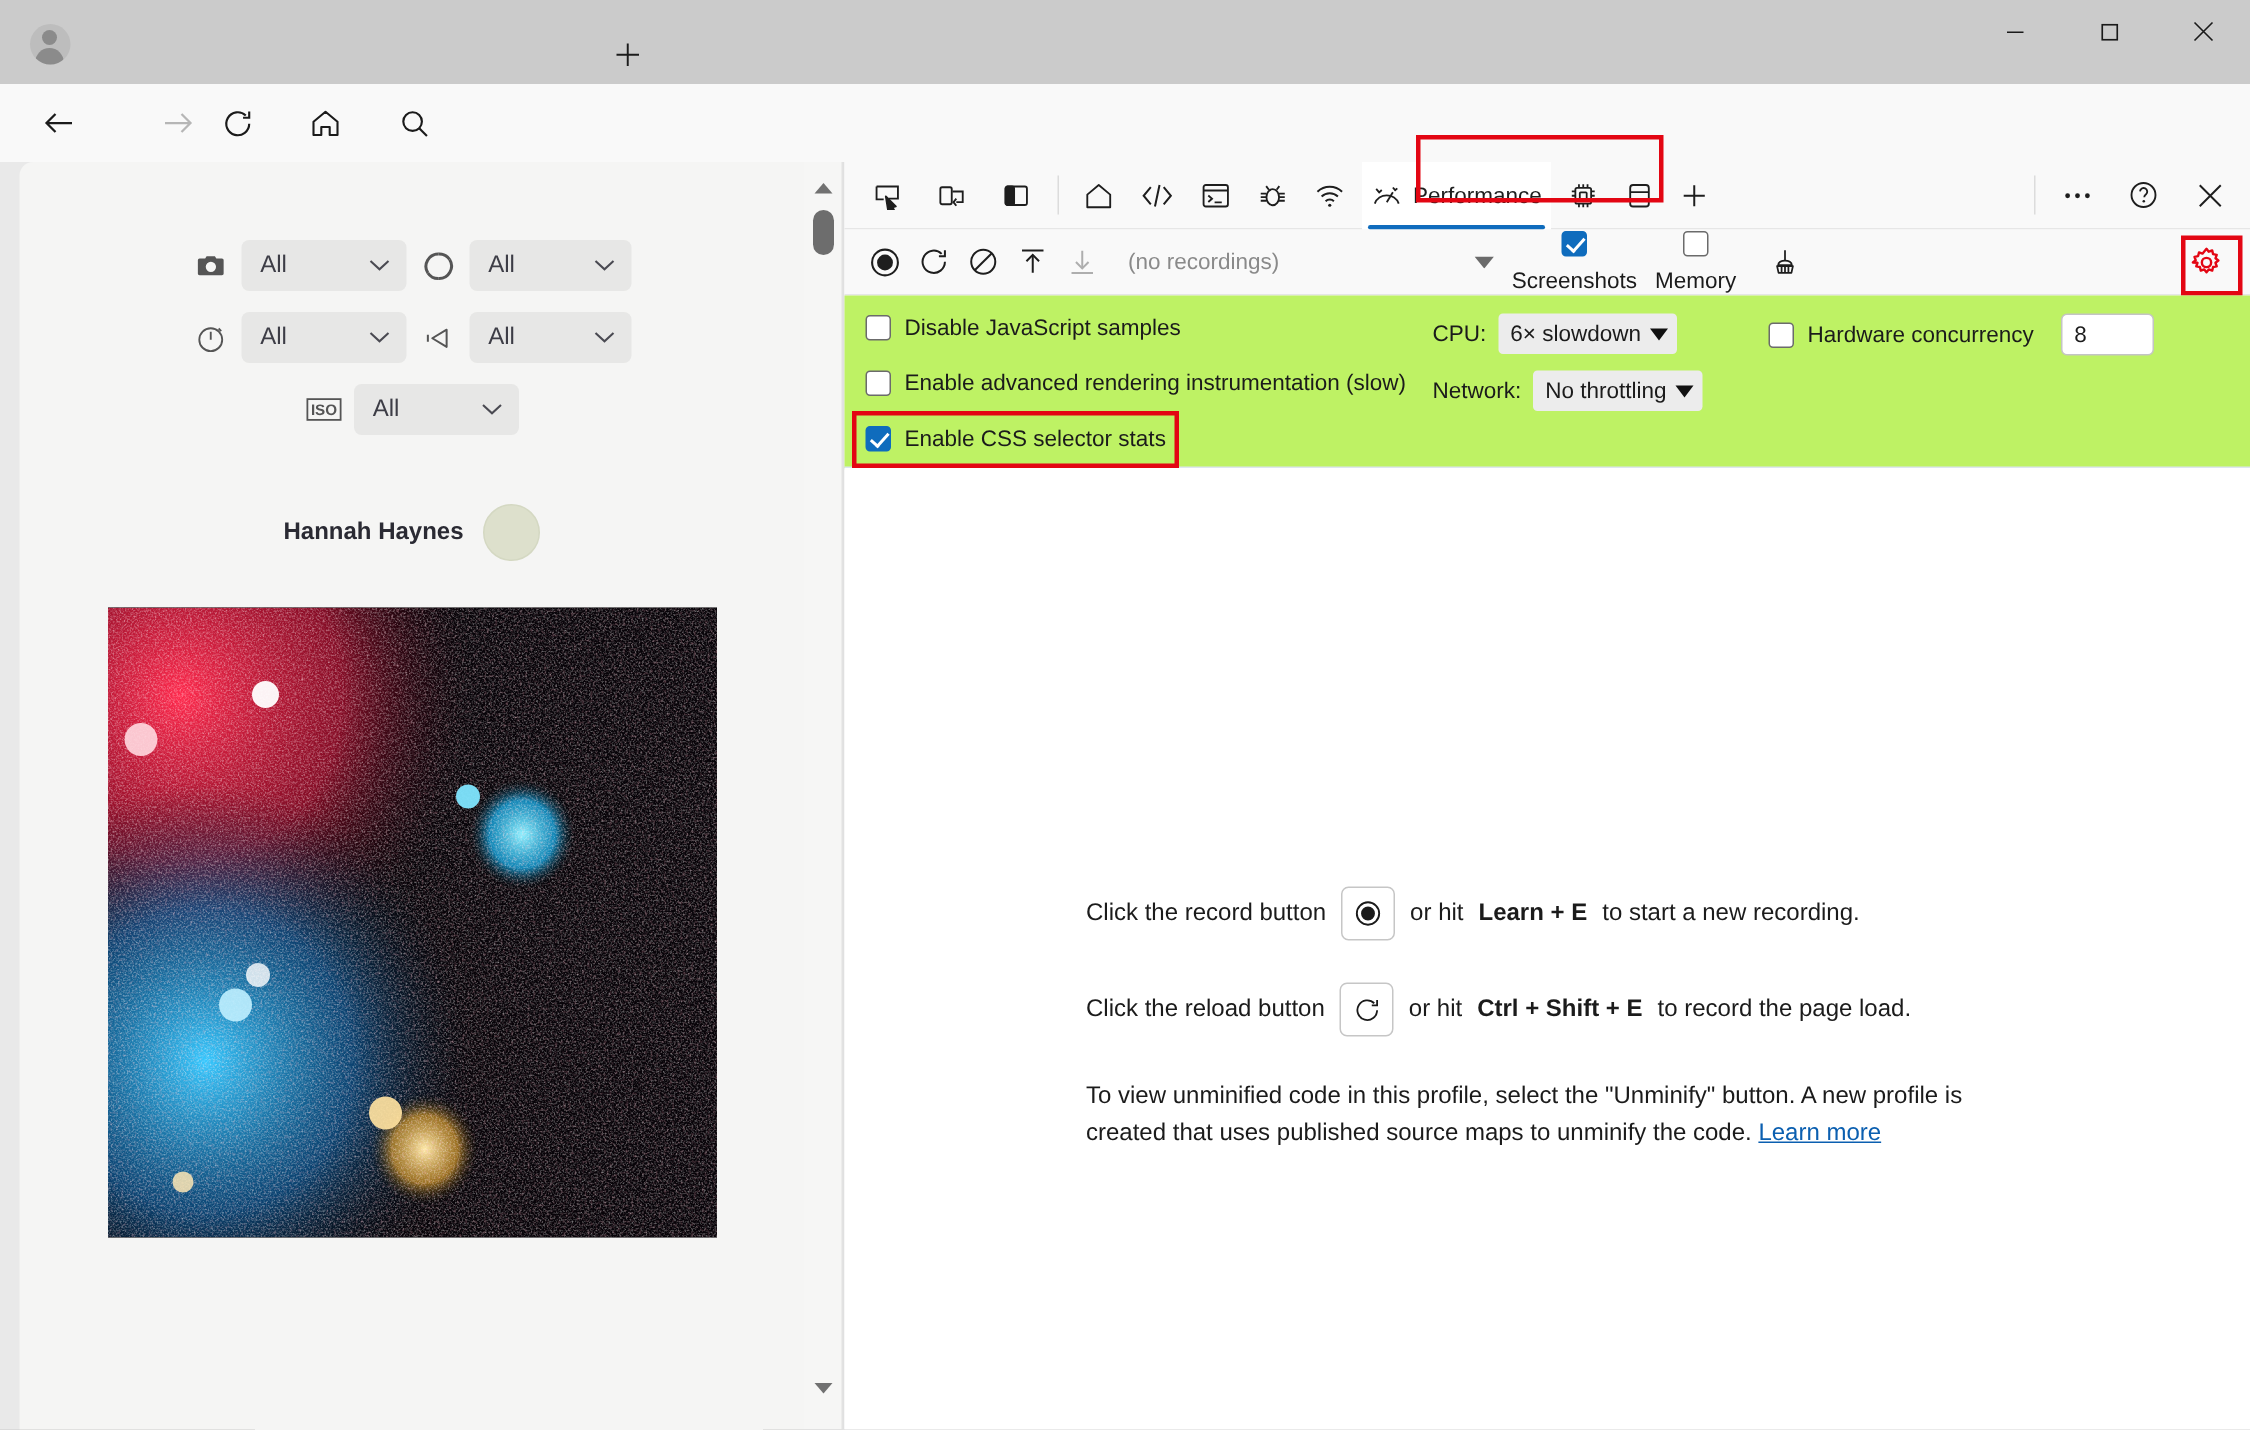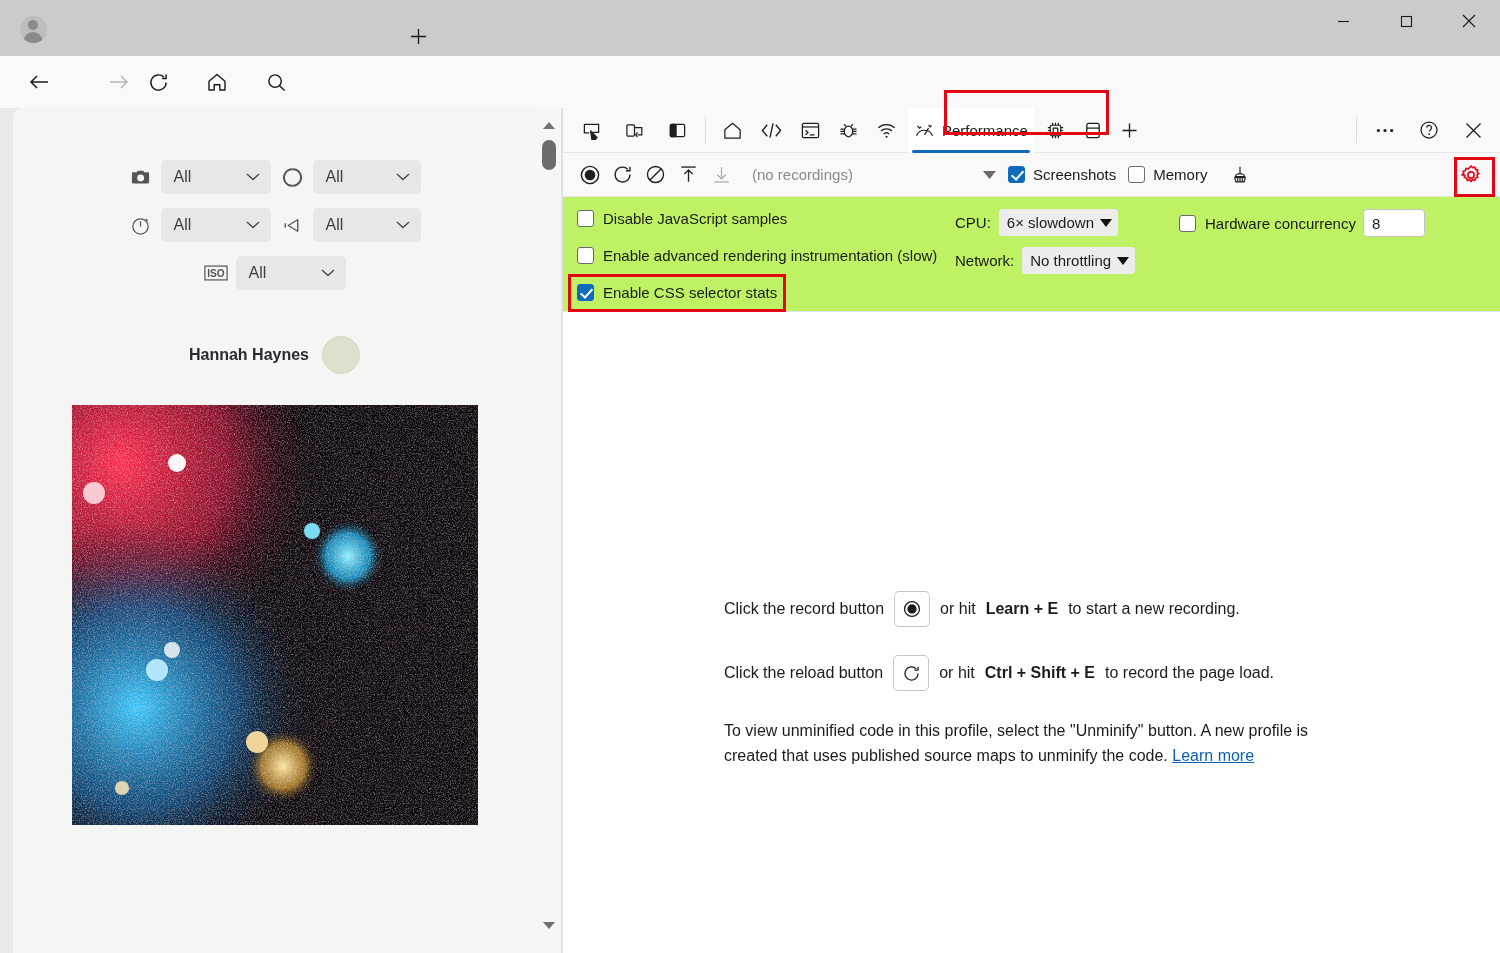--- a/index.html
+++ b/index.html
@@ -232,21 +232,21 @@
     width: 33px; height: 33px; flex: none;
     display: flex; align-items: center; justify-content: center; color: #1e1e1e;
   }
   .perf-btn.dim { color: #aeaeae; }
   #perf-norec {
     margin-left: 14px; font-size: 15px; color: #8a8a8a; white-space: nowrap;
   }
   #perf-dropdown-caret {
     margin-left: 130px; color: #6b6b6b; display: flex; flex: none;
   }
-  .perf-check { display: flex; align-items: center; gap: 8px; margin-left: 12px; }
+  .perf-check { display: flex; align-items: center; gap: 8px; margin-left: 12px; flex-direction: column; }
   .perf-check .lbl { font-size: 15px; color: #1b1b1b; white-space: nowrap; }
   .cbx {
     width: 17px; height: 17px; border: 1.5px solid #6b6b6b; border-radius: 3px;
     background: #fff; flex: none; position: relative;
   }
   .cbx.on { background: #0f6cbd; border-color: #0f6cbd; }
   .cbx.on::after {
     content: ""; position: absolute; left: 5px; top: 1px;
     width: 5px; height: 10px; border: solid #fff;
     border-width: 0 2px 2px 0; transform: rotate(42deg);
@@ -282,21 +282,21 @@
   .cs-label { font-size: 15px; color: #1b1b1b; white-space: nowrap; }
   .cs-dd {
     background: #ececec; border-radius: 3px; height: 27px; padding: 0 6px 0 8px;
     display: flex; align-items: center; gap: 6px;
     font-size: 15px; color: #1b1b1b; white-space: nowrap;
   }
   .cs-caret {
     width: 0; height: 0; border-left: 6px solid transparent;
     border-right: 6px solid transparent; border-top: 8px solid #111;
   }
-  #cs-hwc { position: absolute; left: 616px; top: 12px; display: flex; align-items: center; gap: 4px; }
+  #cs-hwc { position: absolute; left: 616px; top: 12px; display: flex; align-items: center; gap: 15px; }
   #cs-hwc-input {
     width: 62px; height: 28px; border: 1px solid #c4c4c4; border-radius: 4px;
     background: #fff; display: flex; align-items: center; padding-left: 8px;
     font-size: 15px; color: #1b1b1b; margin-left: 3px;
   }
 
   
   #perf-landing {
     position: absolute; left: 0; top: 205px; width: 938px; bottom: 0;
     background: #ffffff;

